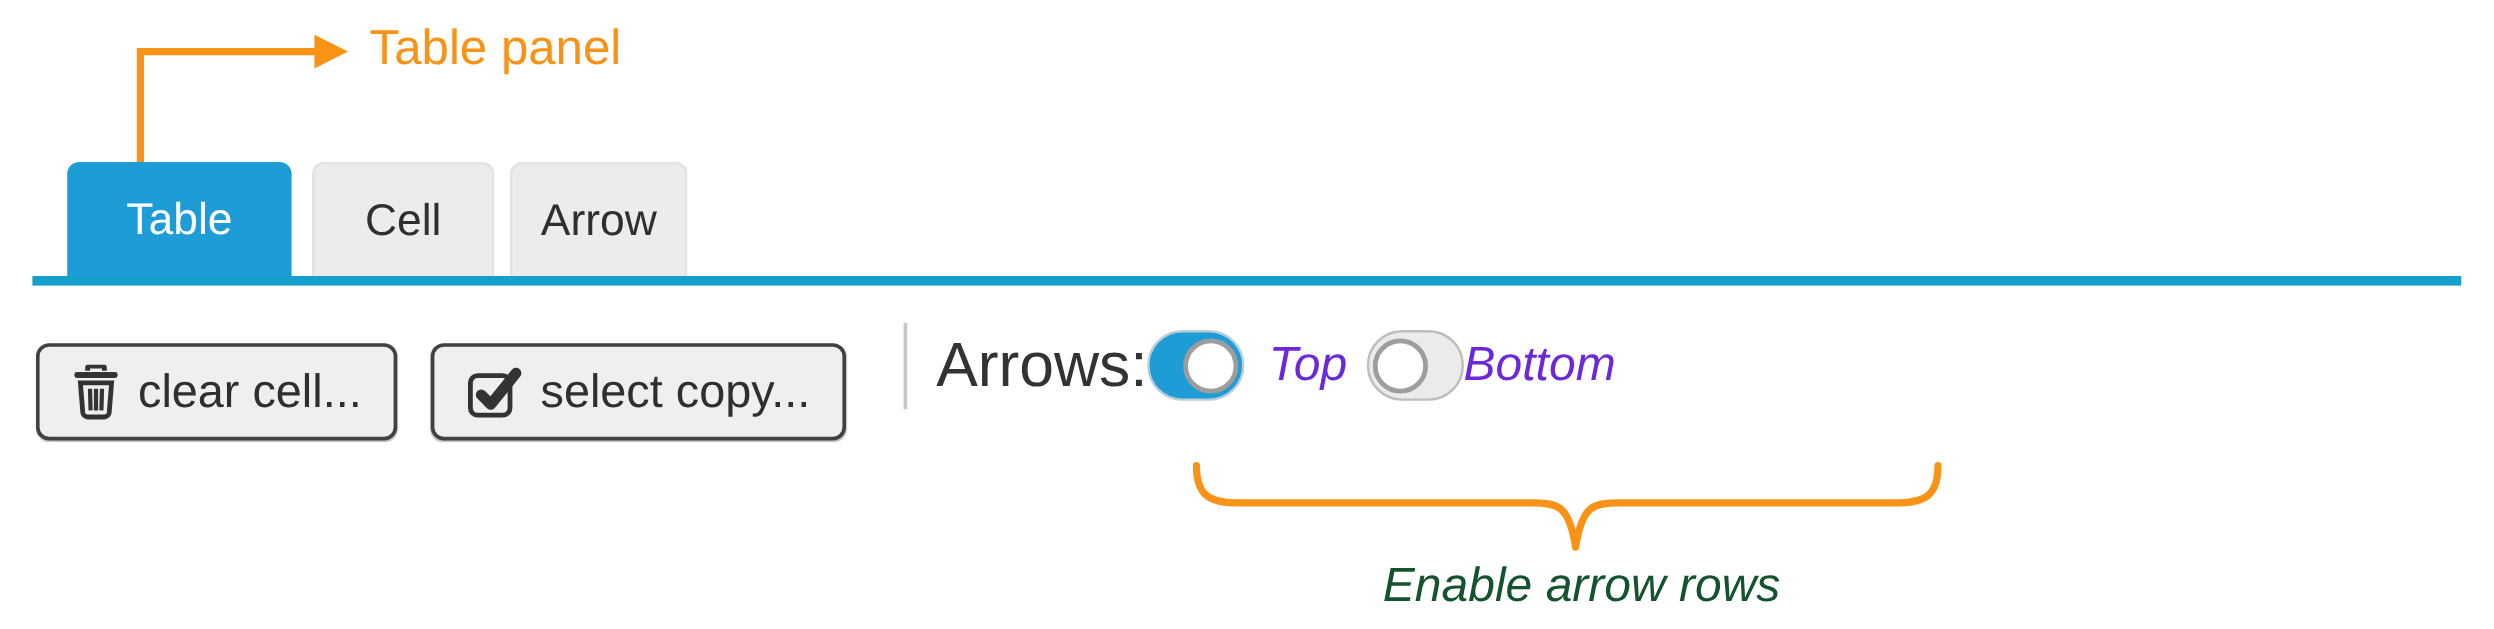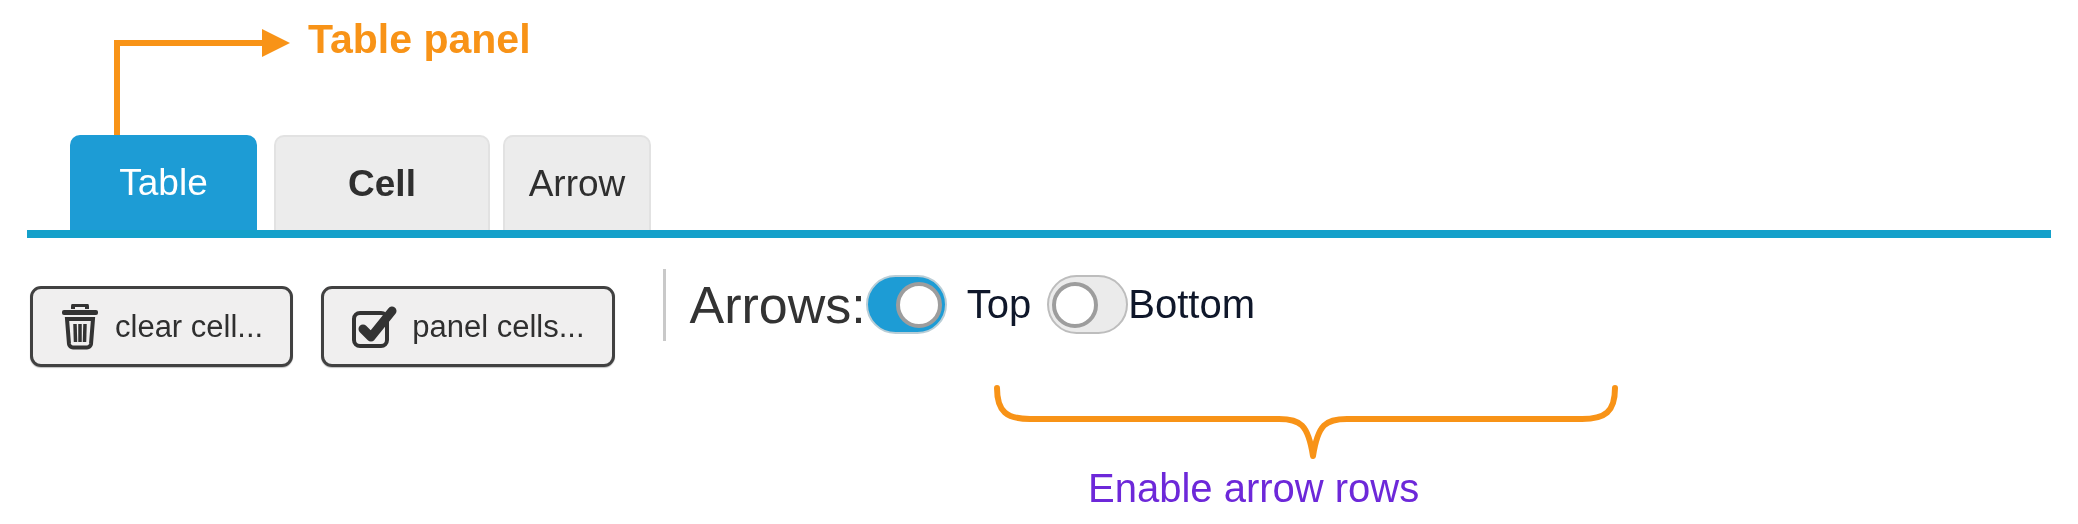--- a/index.html
+++ b/index.html
@@ -19,36 +19,37 @@
     position: absolute;
     pointer-events: none;
   }
   .top-annotation-label {
     position: absolute;
     left: 308px;
     top: 16px;
     font-size: 41px;
     color: #f89317;
     white-space: nowrap;
-    font-weight: bold;
   }
   .bottom-annotation-label {
     position: absolute;
     left: 1088px;
     top: 466px;
     width: 460px;
+    text-align: center;
     font-size: 40px;
-    color: #6d28d9;
-    white-space: nowrap;
+    color: #14532d;
+    white-space: nowrap;
+    font-style: italic;
   }
 
   
   .tabs {
     position: absolute;
-    left: 47px;
+    left: 33px;
     top: 135px;
     display: flex;
     height: 95px;
     padding-left: 23px;
   }
   .tab {
     height: 95px;
     display: flex;
     align-items: center;
     justify-content: center;
@@ -61,21 +62,21 @@
     border: 2px solid #e2e2e2;
     border-bottom: none;
     color: #2f2f2f;
   }
   .tab.active {
     background: #1d9cd5;
     color: #ffffff;
     border: none;
   }
   .tab-table { width: 187px; margin-right: 17px; }
-  .tab-cell  { width: 216px; margin-right: 13px; font-weight: bold; }
+  .tab-cell  { width: 152px; margin-right: 13px; }
   .tab-arrow { width: 148px; }
 
   .tab-underline-bar {
     position: absolute;
     left: 27px;
     top: 230px;
     width: 2024px;
     height: 8px;
     background: #14a0ca;
   }
@@ -92,21 +93,21 @@
   .tool-button {
     height: 81px;
     display: flex;
     align-items: center;
     gap: 15px;
     padding: 0 27px;
     background: #f0efef;
     border: 3px solid #414141;
     border-radius: 11px;
     font-family: "Liberation Sans", sans-serif;
-    font-size: 31px;
+    font-size: 39px;
     color: #2f2f2f;
     cursor: pointer;
     box-shadow: 0 1px 1px rgba(0,0,0,0.25);
     white-space: nowrap;
     margin-top: 44px;
   }
   .tool-button + .tool-button { margin-left: 28px; }
   .tool-button svg { flex: 0 0 auto; }
 
   .toolbar-divider {
@@ -147,22 +148,23 @@
     height: 46px;
     border-radius: 50%;
     background: #ffffff;
     border: 4px solid #9d9d9d;
   }
   .toggle.on .knob  { right: 3px; }
   .toggle.off .knob { left: 3px; }
 
   .toggle-label {
     font-size: 40px;
-    color: #0f172a;
-    white-space: nowrap;
+    color: #6d28d9;
+    white-space: nowrap;
+    font-style: italic;
   }
   .label-top    { margin-left: 20px; margin-right: 16px; }
   .toggle-bottom { }
   .label-bottom { }
 </style>
 </head>
 <body>
 
 <div class="stage">
 
@@ -194,21 +196,21 @@
       </svg>
       <span>clear cell...</span>
     </button>
 
 
     <button class="tool-button">
       <svg width="46" height="46" viewBox="0 0 46 46">
         <rect x="3" y="9" width="33" height="33" rx="6" fill="none" stroke="#333333" stroke-width="4"></rect>
         <path d="M12,25 L20,33 L41,7" fill="none" stroke="#333333" stroke-width="9" stroke-linecap="round" stroke-linejoin="round"></path>
       </svg>
-      <span>panel cells...</span>
+      <span>select copy...</span>
     </button>
 
     <div class="toolbar-divider"></div>
 
     <span class="arrows-label">Arrows:</span>
 
     <span class="toggle on" role="switch" aria-checked="true">
       <span class="knob"></span>
     </span>
     <span class="toggle-label label-top">Top</span>

